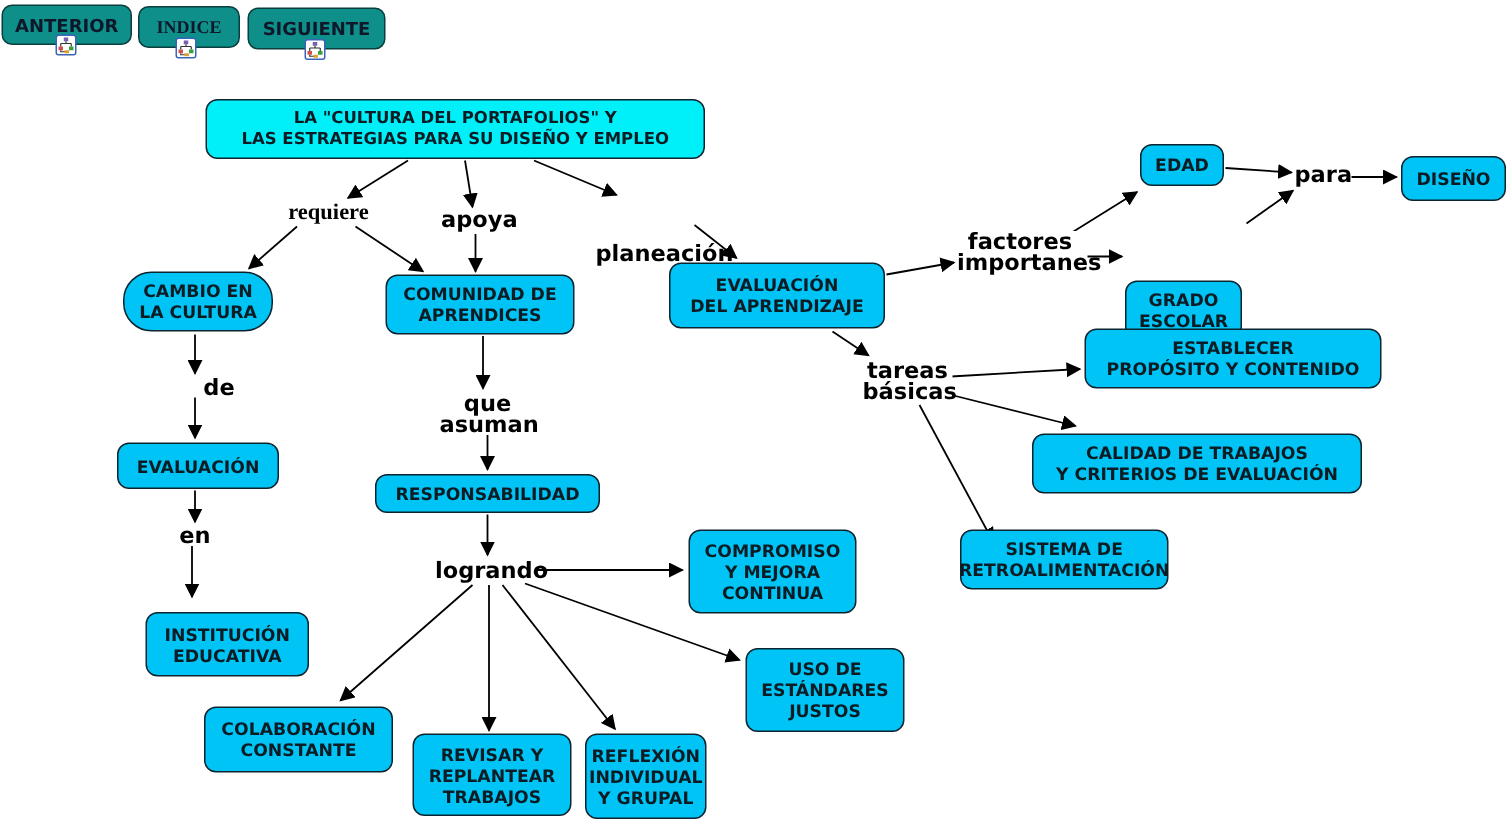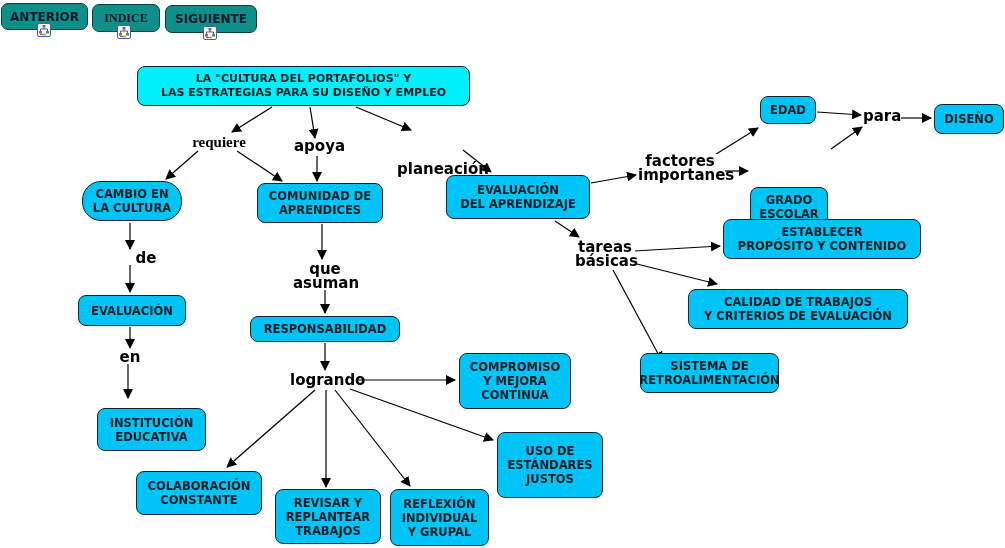--- a/index.html
+++ b/index.html
@@ -132,24 +132,24 @@
 APRENDICES</div>
 <div class="concept" style="left:250px;top:316px;width:150px;height:26px;">RESPONSABILIDAD</div>
 <div class="concept" style="left:459px;top:353px;width:112px;height:56px;">COMPROMISO
 Y MEJORA
 CONTINUA</div>
 <div class="concept" style="left:136px;top:471px;width:126px;height:44px;">COLABORACIÓN
 CONSTANTE</div>
 <div class="concept" style="left:275px;top:489px;width:106px;height:55px;">REVISAR Y
 REPLANTEAR
 TRABAJOS</div>
-<div class="concept" style="left:390px;top:489px;width:99px;height:57px;">REFLEXIÓN
+<div class="concept" style="left:390px;top:489px;width:81px;height:57px;">REFLEXIÓN
 INDIVIDUAL
 Y GRUPAL</div>
-<div class="concept" style="left:497px;top:432px;width:106px;height:66px;">USO DE
+<div class="concept" style="left:497px;top:432px;width:106px;height:56px;">USO DE
 ESTÁNDARES
 JUSTOS</div>
 <div class="concept" style="left:446px;top:175px;width:144px;height:44px;">EVALUACIÓN
 DEL APRENDIZAJE</div>
 <div class="concept" style="left:760px;top:96px;width:56px;height:28px;">EDAD</div>
 <div class="concept" style="left:750px;top:151px;width:78px;height:39px;margin-top:36px;">GRADO
 ESCOLAR</div>
 <div class="concept" style="left:934px;top:104px;width:70px;height:30px;">DISEÑO</div>
 <div class="concept" style="left:723px;top:219px;width:198px;height:40px;">ESTABLECER
 PROPÓSITO Y CONTENIDO</div>

